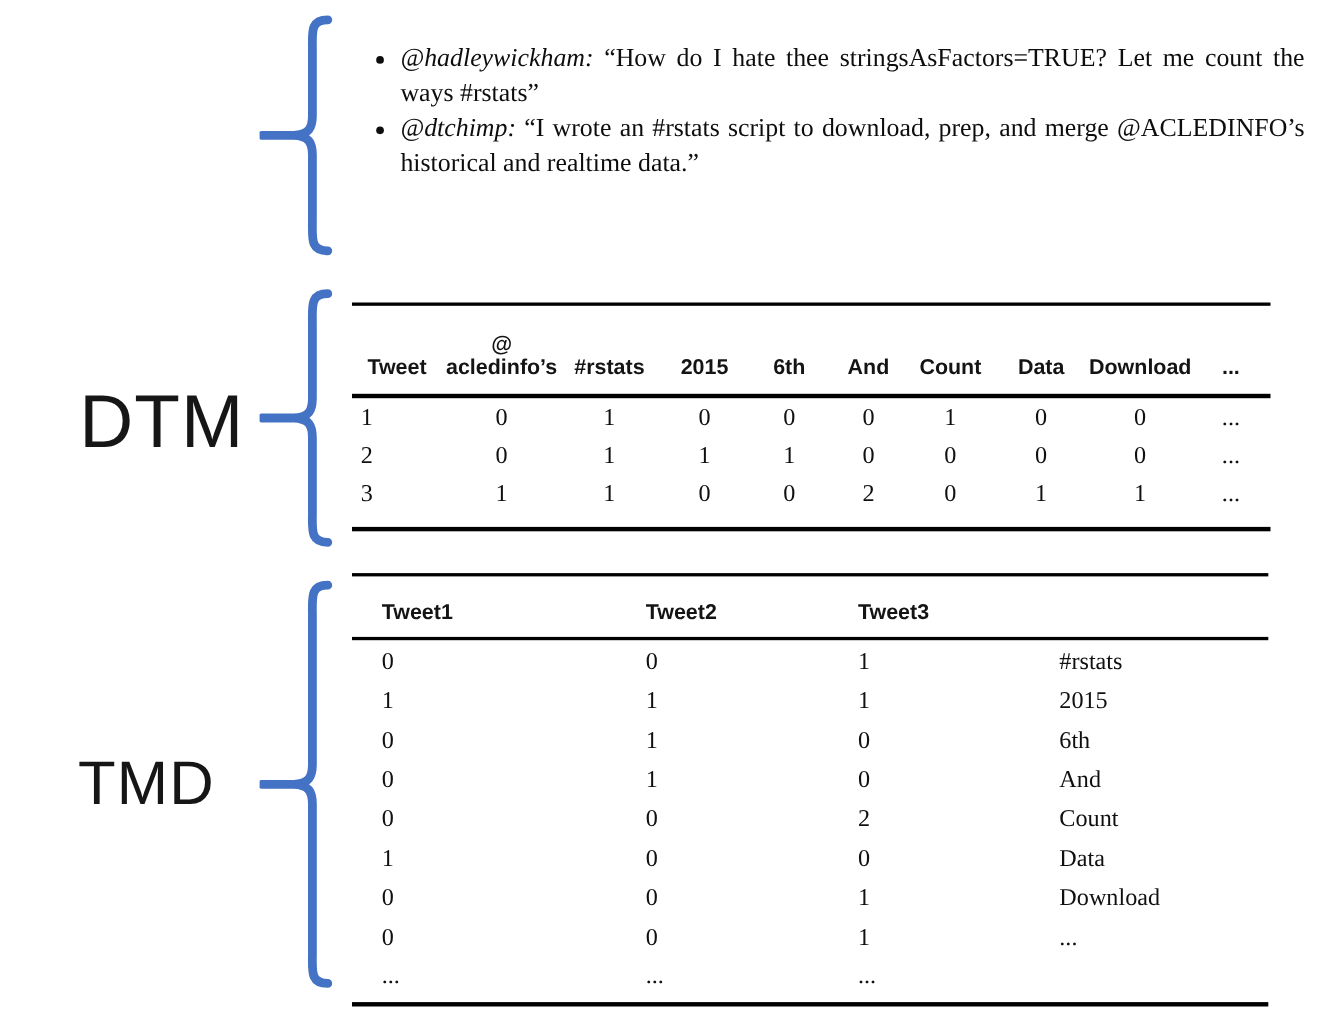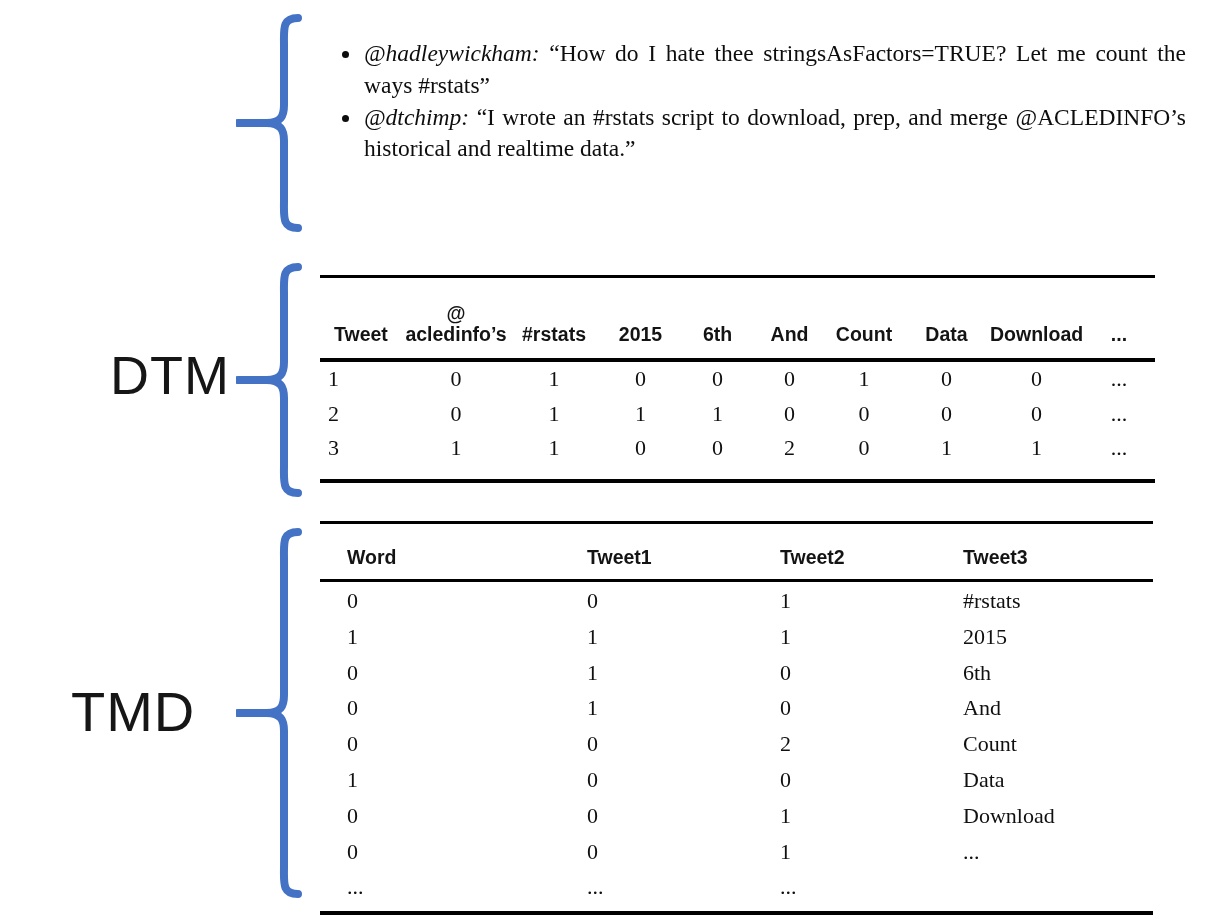--- a/index.html
+++ b/index.html
@@ -10,21 +10,21 @@
   }
 
   
   .big-label {
     position: absolute;
     font-family: "Liberation Sans", sans-serif;
     font-weight: 400; color: #161616; letter-spacing: 1px;
     white-space: nowrap;
   }
   #corpus-label { left: 16px;  top: 84px;  font-size: 46px; }
-  #dtm-label    { left: 72px;  top: 344px; font-size: 54px; margin-left: 38px; }
+  #dtm-label    { left: 72px;  top: 344px; font-size: 68px; }
   #tmd-label    { left: 71px;  top: 679px; font-size: 56px; }
 
   
   .brace { position: absolute; left: 236px; width: 68px; }
   #corpus-brace { top: 13px; }
   #dtm-brace    { top: 262px; }
   #tmd-brace    { top: 527px; }
 
   
   #corpus-list {
@@ -139,21 +139,21 @@
         <div>0</div>
         <div>1</div>
         <div>1</div>
         <div>...</div>
       </div>
     <div class="rule rule-bottom"></div>
   </div>
 
   <div id="tmd-table" class="matrix">
     <div class="rule rule-top"></div>
-    <div class="t-head"><div>Word</div><div>Tweet1</div><div>Tweet2</div><div>Tweet3</div></div>
+    <div class="t-head"><div>Tweet1</div><div>Tweet2</div><div>Tweet3</div></div>
     <div class="rule rule-mid"></div>
     <div class="t-body">
         <div>0</div>
         <div>0</div>
         <div>1</div>
         <div>#rstats</div>
         <div>1</div>
         <div>1</div>
         <div>1</div>
         <div>2015</div>

